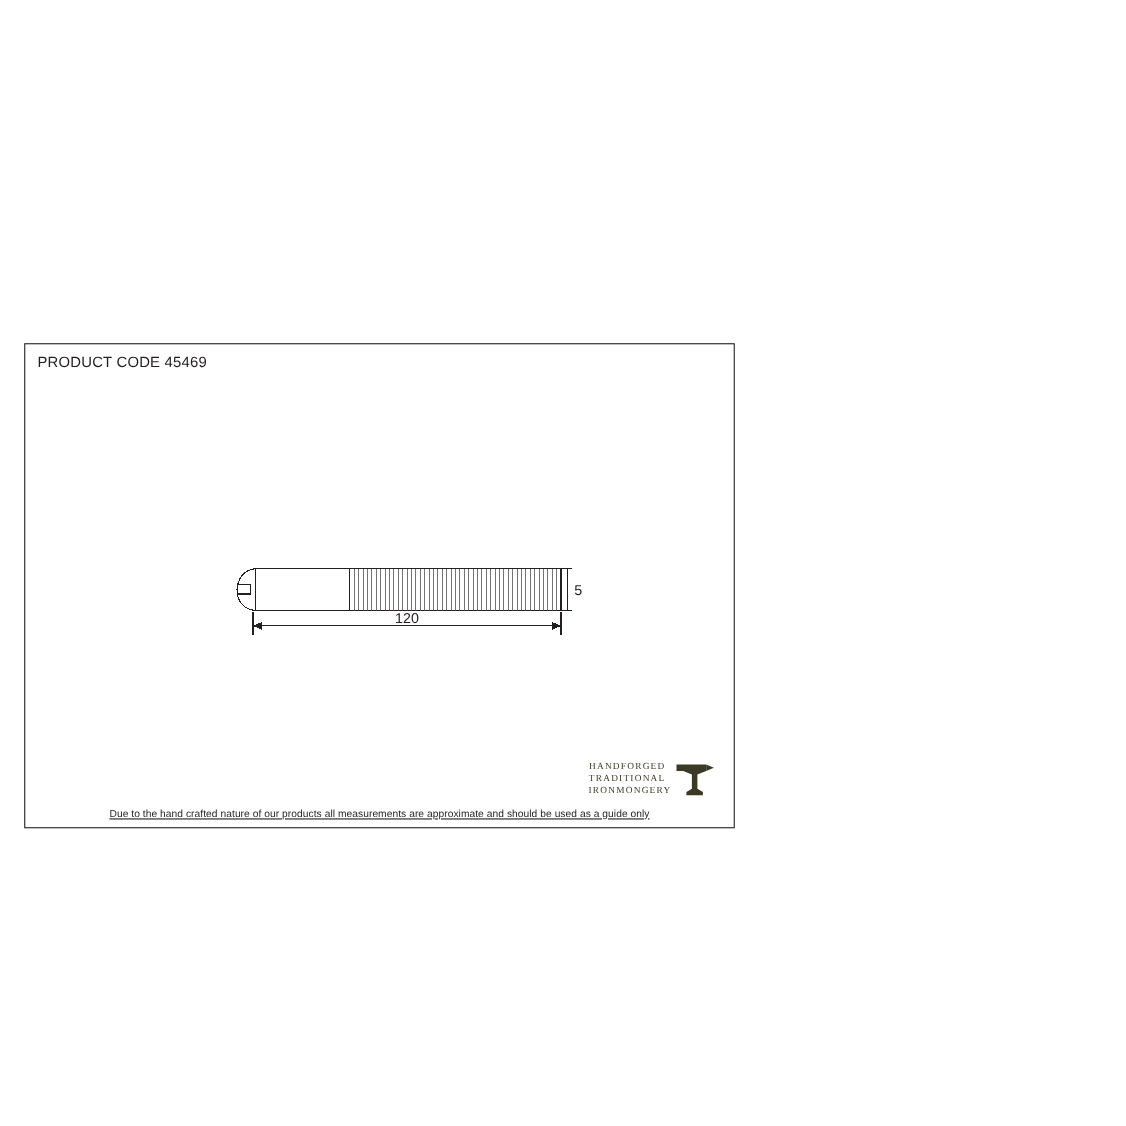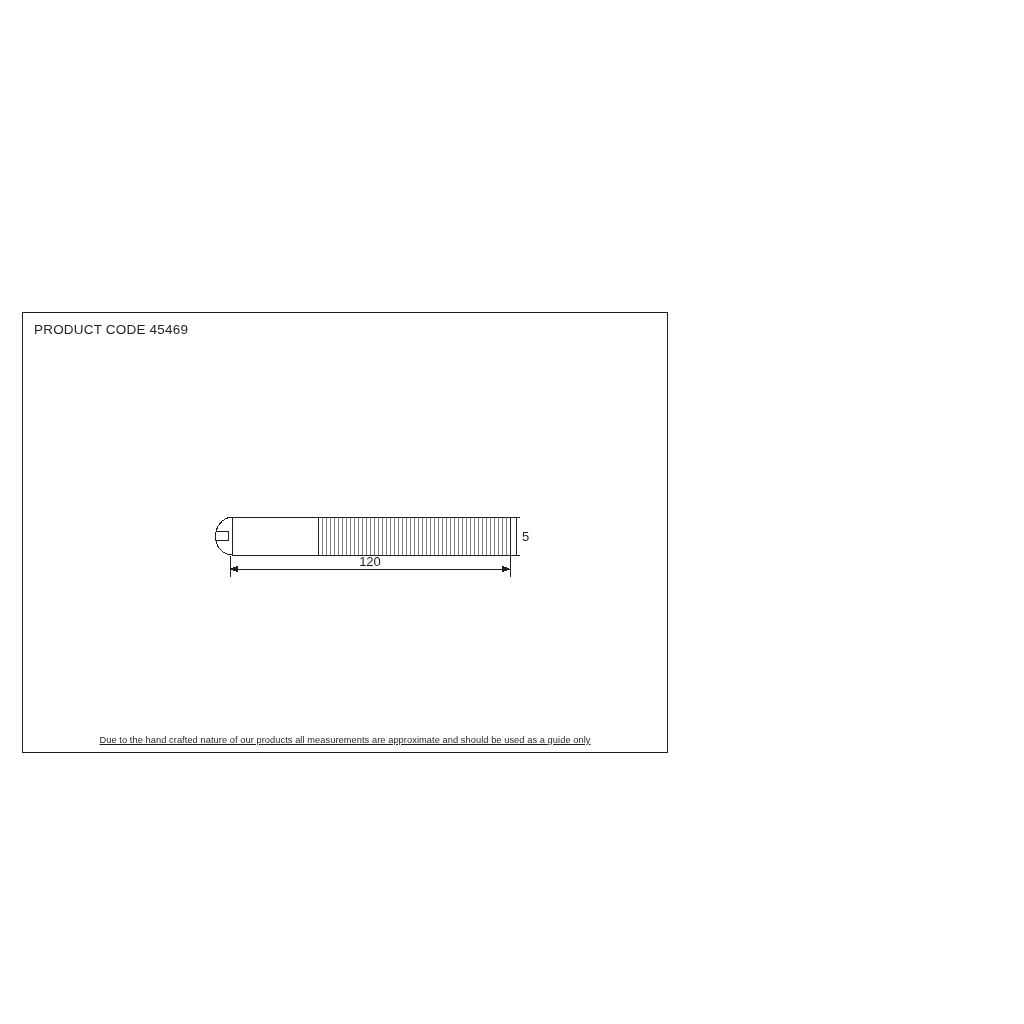--- a/index.html
+++ b/index.html
@@ -165,15 +165,28 @@
         <line x1="487" y1="204" x2="497" y2="204"></line>
         <line x1="487" y1="242" x2="497" y2="242"></line>
         <line x1="493" y1="204" x2="493" y2="242"></line>
       </g>
     </g>
 
     <text x="347" y="253" text-anchor="middle" font-family="Liberation Sans, sans-serif" font-size="13" fill="#231f20">120</text>
     <text x="499" y="228" font-family="Liberation Sans, sans-serif" font-size="13" fill="#231f20">5</text>
   </svg>
 
+  <div class="logo">
+    <div class="logo-text">
+      <div>HANDFORGED</div>
+      <div>TRADITIONAL</div>
+      <div>IRONMONGERY</div>
+    </div>
+    <div class="logo-mark">
+      <svg viewBox="0 0 40 40" width="40" height="40">
+        <path d="M3 8 L30 8 L30 14 L22 17 L22 30 L27 33 L27 36 L12 36 L12 33 L17 30 L17 17 L9 14 L3 14 Z" fill="#3b3a26"></path>
+        <path d="M30 8 L37 11 L30 14 Z" fill="#3b3a26"></path>
+      </svg>
+    </div>
+  </div>
 </div>
 
 <div class="disclaimer">Due to the hand crafted nature of our products all measurements are approximate and should be used as a guide only</div>
 
 </body></html>

